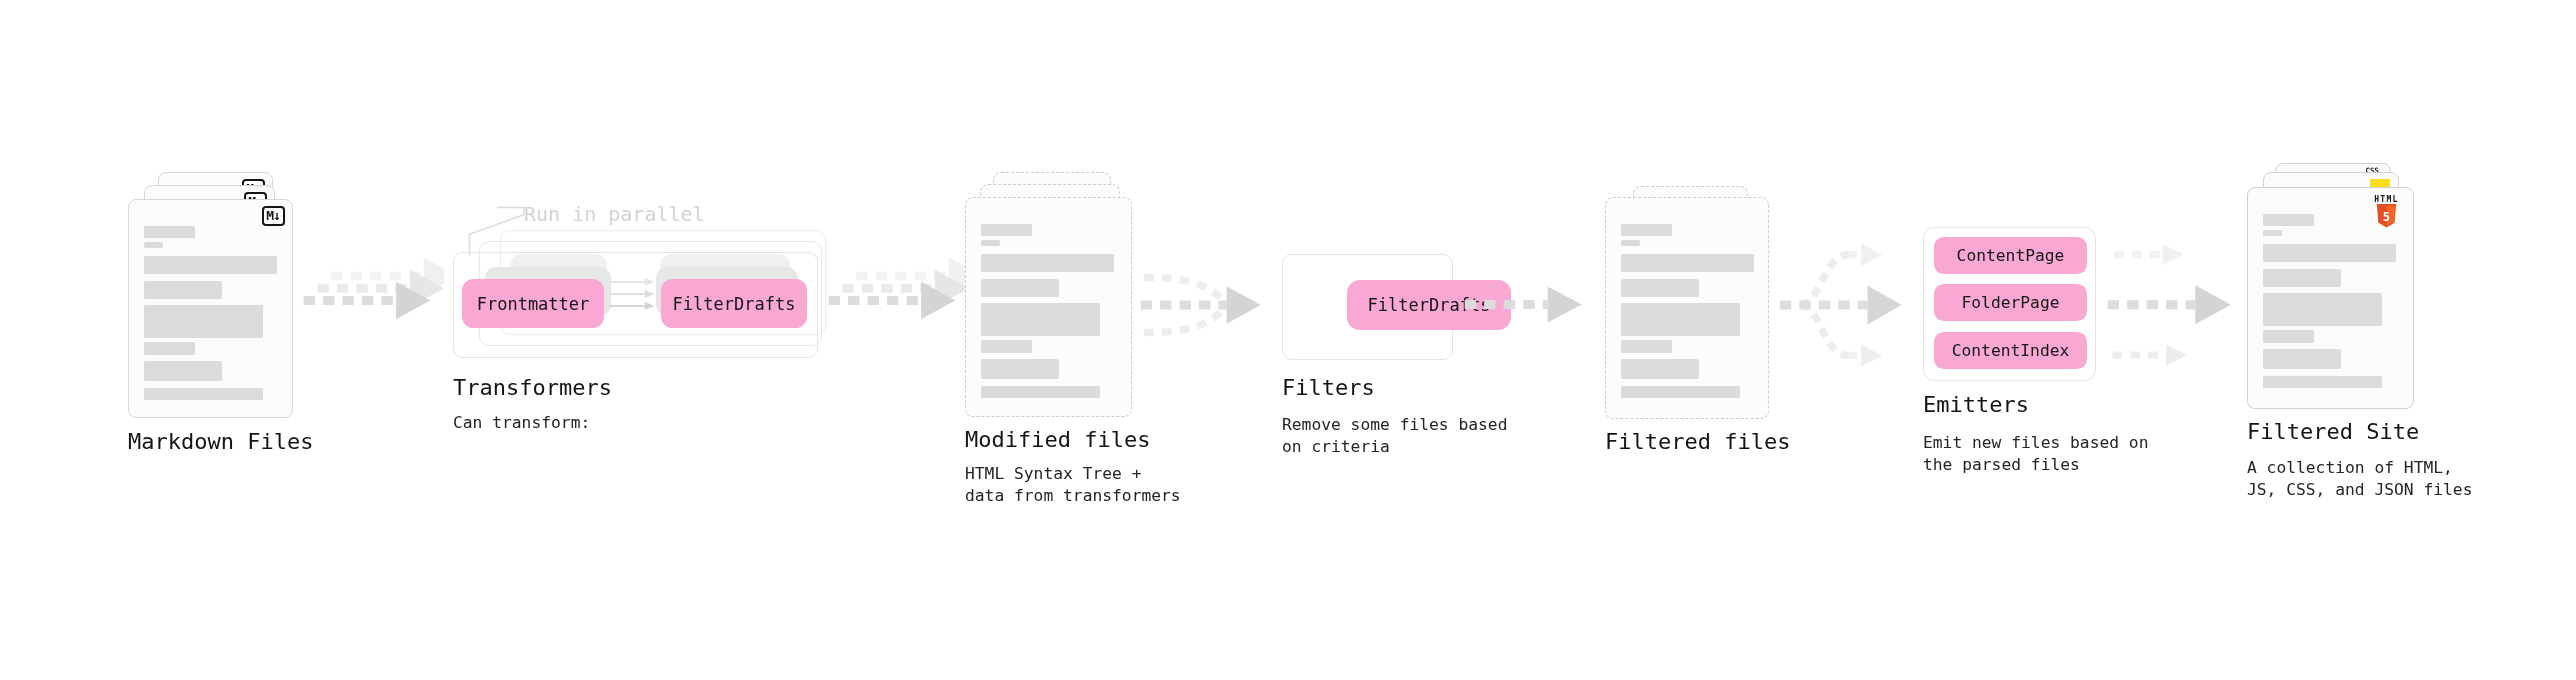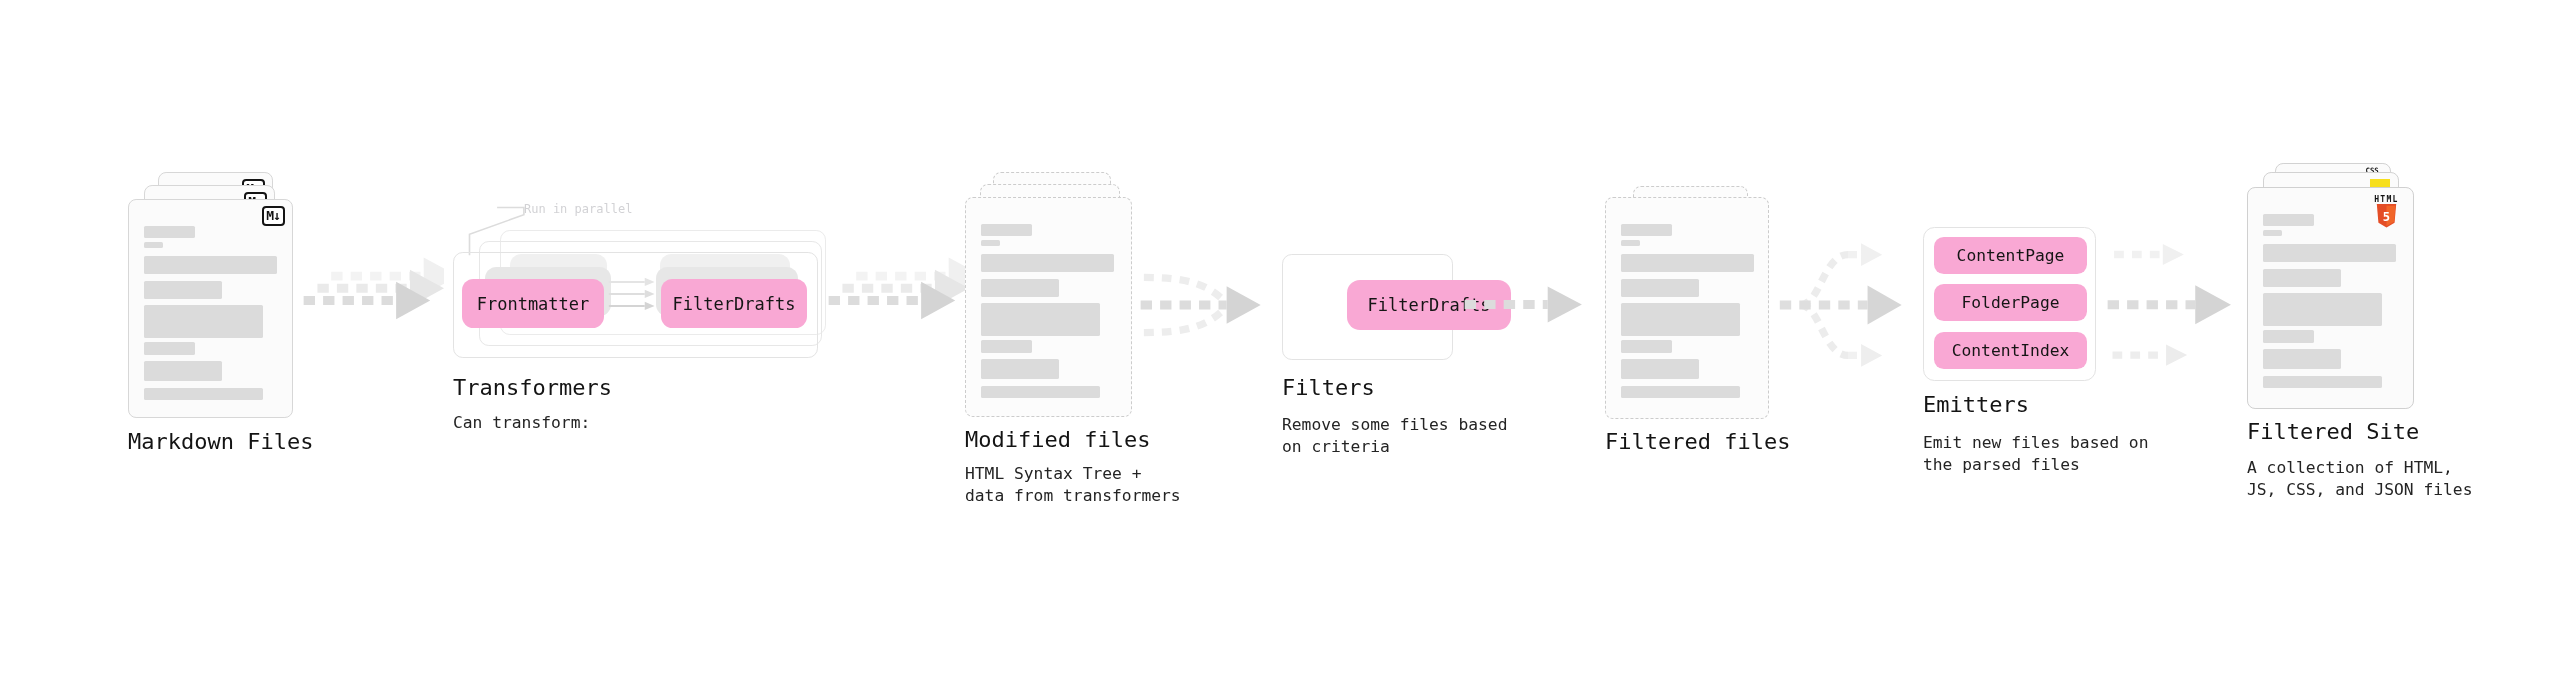--- a/index.html
+++ b/index.html
@@ -35,21 +35,21 @@
   
   .pill{position:absolute;display:flex;align-items:center;justify-content:center;background:#f9a8d4;
     border-radius:11.4px;color:#151515;}
   .pill-lg{font-size:17px;}
   .pill-sm{font-size:16.3px;border-radius:9.8px;}
   .pill-shadow1{background:#e7e7e7;}
   .pill-shadow2{background:#f0f0f0;}
   
   .h{position:absolute;font-size:22px;color:#141414;white-space:pre;}
   .body{position:absolute;font-size:16.3px;line-height:22px;color:#242424;white-space:pre-line;}
-  .note{position:absolute;font-size:12px;color:#d2d2d5;white-space:pre;}
+  .note{position:absolute;font-size:20px;color:#d2d2d5;white-space:pre;}
   .bullets div{padding-left:11.4px;}
 </style>
 </head>
 <body>
 
 <div class="canvas">
 
   <div class="card" style="left:158px;top:172px;width:115px;height:219px">
     <div class="md-badge">M↓</div>
   </div>

